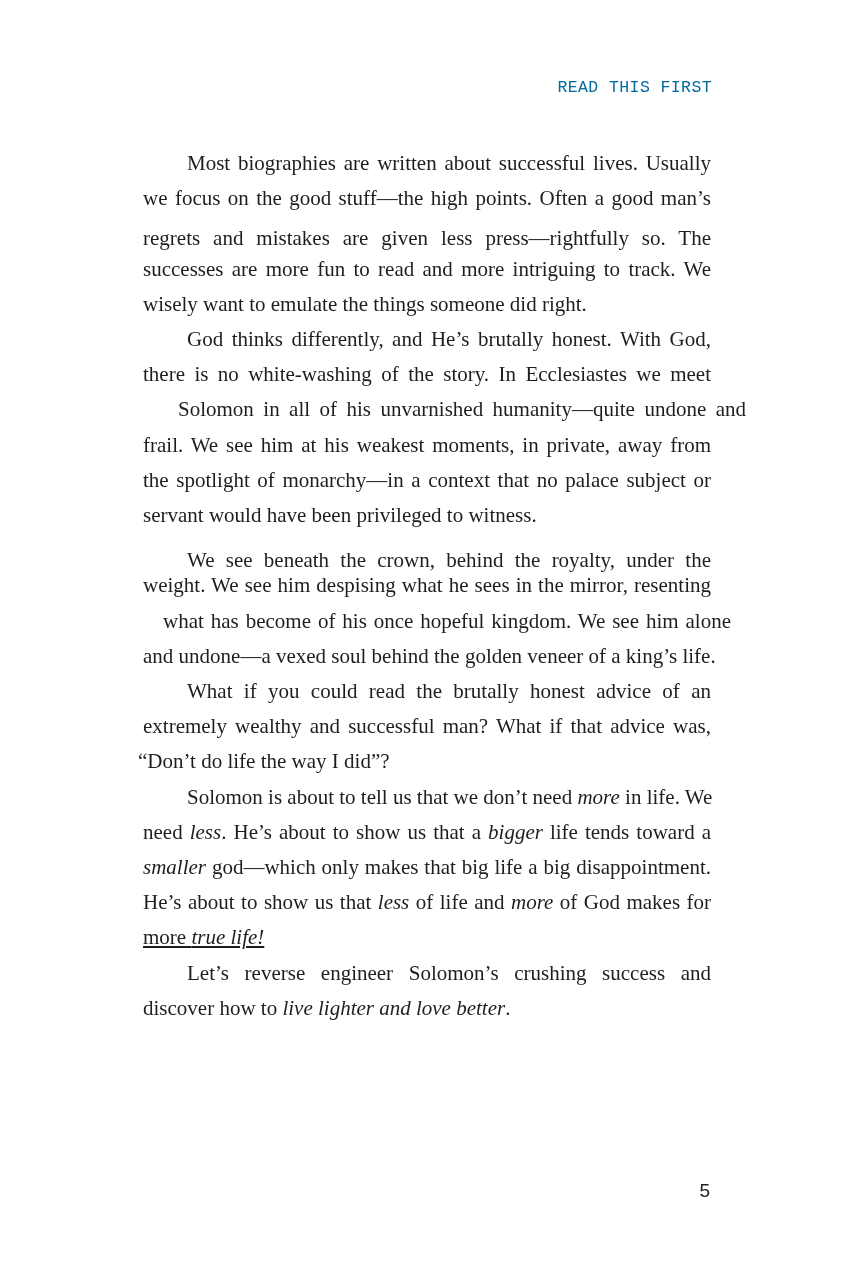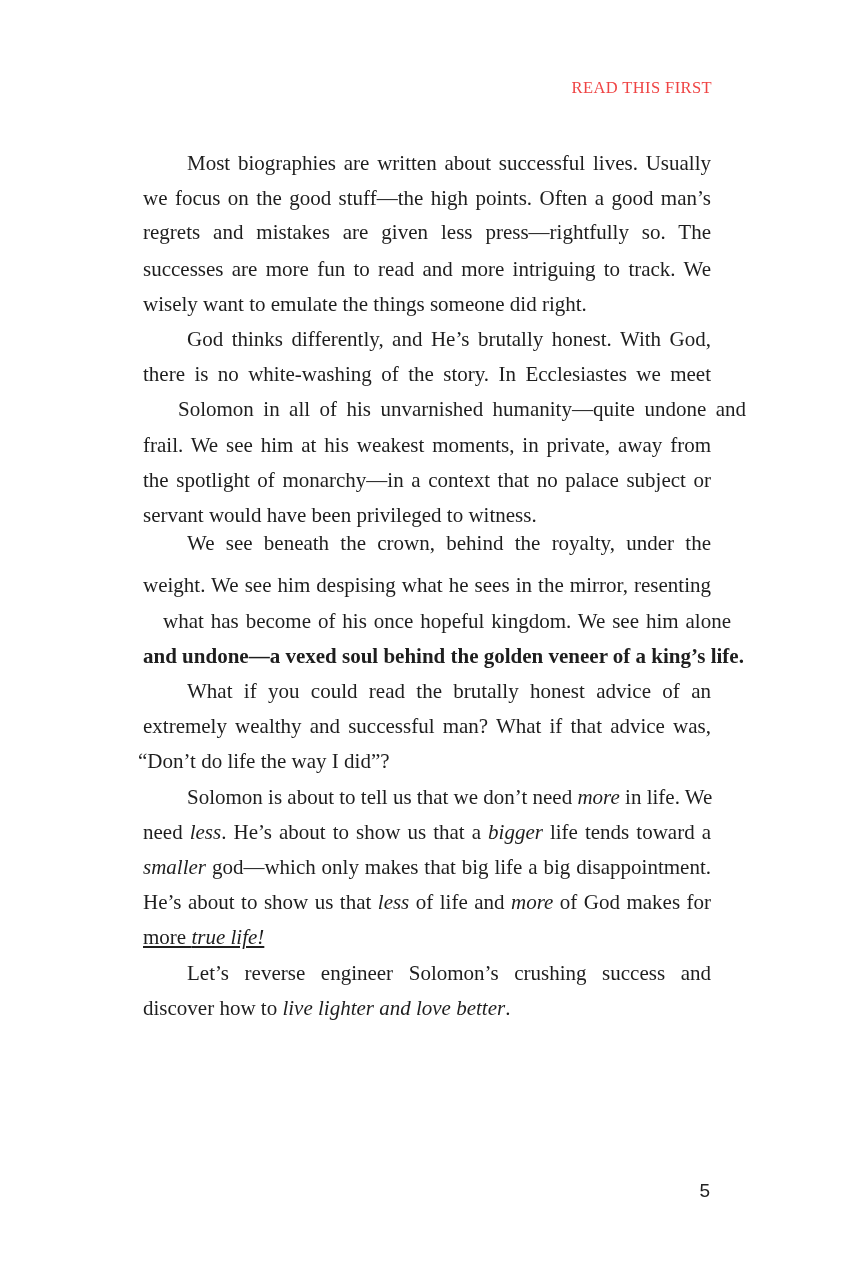--- a/index.html
+++ b/index.html
@@ -11,24 +11,24 @@
       width: 853px;
       height: 1280px;
       position: relative;
       overflow: hidden;
       color: #1e1e1e;
     }
     .running-head {
       position: absolute;
       top: 78px;
       right: 141px;
-      font-family: Liberation Serif, serif;
+      font-family: Liberation Mono, monospace;
       font-size: 16.5px;
       letter-spacing: 0.4px;
-      color: #ef4444;
+      color: #0369a1;
       margin-left: 40px;
     }
     .page-number {
       position: absolute;
       top: 1180px;
       right: 143px;
       font-family: "Liberation Sans", sans-serif;
       font-size: 19px;
       color: #222222;
     }
@@ -68,37 +68,37 @@
   </style>
 </head>
 <body>
 
 <div class="running-head">READ THIS FIRST</div>
 
 <div class="body-text" id="body-text">
     <div>
       <div class="line indent" style="top: 0px;"><span>Most biographies are written about successful lives. Usually</span></div>
       <div class="line" style="top: 35.2px;"><span>we focus on the good stuff—the high points. Often a good man’s</span></div>
-      <div class="line" style="top: 69px;"><span>regrets and mistakes are given less press—rightfully so. The</span></div>
+      <div class="line" style="top: 75px;"><span>regrets and mistakes are given less press—rightfully so. The</span></div>
       <div class="line" style="top: 105.6px;"><span>successes are more fun to read and more intriguing to track. We</span></div>
       <div class="line last" style="top: 140.8px;"><span>wisely want to emulate the things someone did right.</span></div>
     </div>
     <div>
       <div class="line indent" style="top: 176px;"><span>God thinks differently, and He’s brutally honest. With God,</span></div>
       <div class="line" style="top: 211.2px;"><span>there is no white-washing of the story. In Ecclesiastes we meet</span></div>
       <div class="line" style="top: 246.4px; margin-left: 35px;"><span>Solomon in all of his unvarnished humanity—quite undone and</span></div>
       <div class="line" style="top: 281.6px;"><span>frail. We see him at his weakest moments, in private, away from</span></div>
       <div class="line" style="top: 316.8px;"><span>the spotlight of monarchy—in a context that no palace subject or</span></div>
       <div class="line last" style="top: 352px;"><span>servant would have been privileged to witness.</span></div>
     </div>
     <div>
-      <div class="line indent" style="top: 380px;"><span>We see beneath the crown, behind the royalty, under the</span></div>
+      <div class="line indent" style="top: 397px;"><span>We see beneath the crown, behind the royalty, under the</span></div>
       <div class="line" style="top: 422.4px;"><span>weight. We see him despising what he sees in the mirror, resenting</span></div>
       <div class="line" style="top: 457.6px; margin-left: 20px;"><span>what has become of his once hopeful kingdom. We see him alone</span></div>
-      <div class="line last" style="top: 492.8px; font-weight: bold;"><span>and undone—a vexed soul behind the golden veneer of a king’s life.</span></div>
+      <div class="line last" style="top: 492.8px;"><span>and undone—a vexed soul behind the golden veneer of a king’s life.</span></div>
     </div>
     <div>
       <div class="line indent" style="top: 528px;"><span>What if you could read the brutally honest advice of an</span></div>
       <div class="line" style="top: 563.2px; font-family: Liberation Serif, serif;"><span>extremely wealthy and successful man? What if that advice was,</span></div>
       <div class="line last quote-hang" style="top: 598.4px;"><span>“Don’t do life the way I did”?</span></div>
     </div>
     <div>
       <div class="line indent" style="top: 633.6px;"><span>Solomon is about to tell us that we don’t need </span><em>more</em><span> in life. We</span></div>
       <div class="line" style="top: 668.8px;"><span>need </span><em>less</em><span>. He’s about to show us that a </span><em>bigger</em><span> life tends toward a</span></div>
       <div class="line" style="top: 704px;"><em>smaller</em><span> god—which only makes that big life a big disappointment.</span></div>

